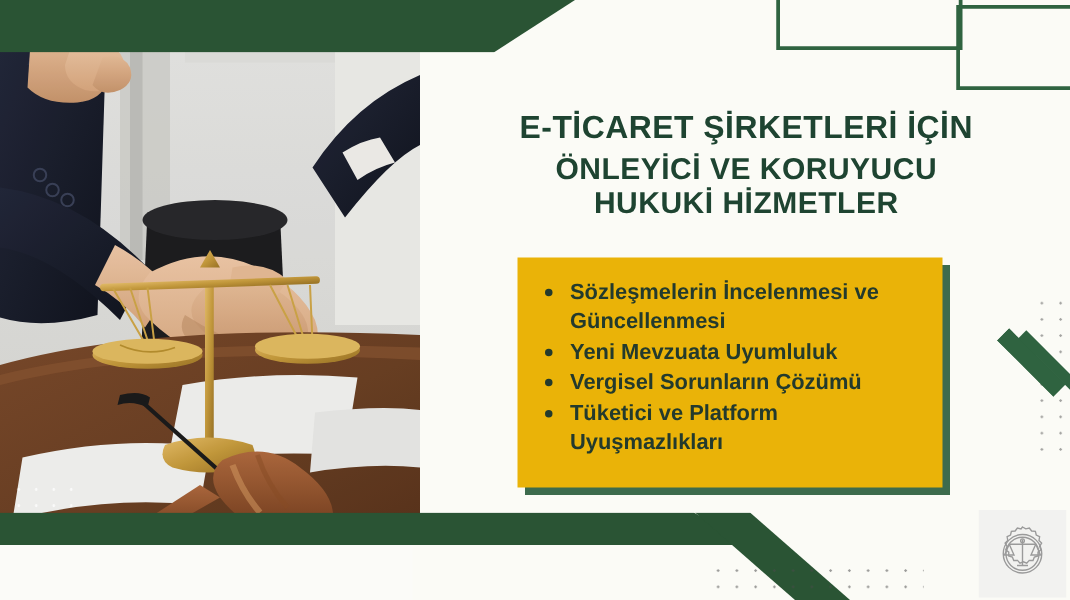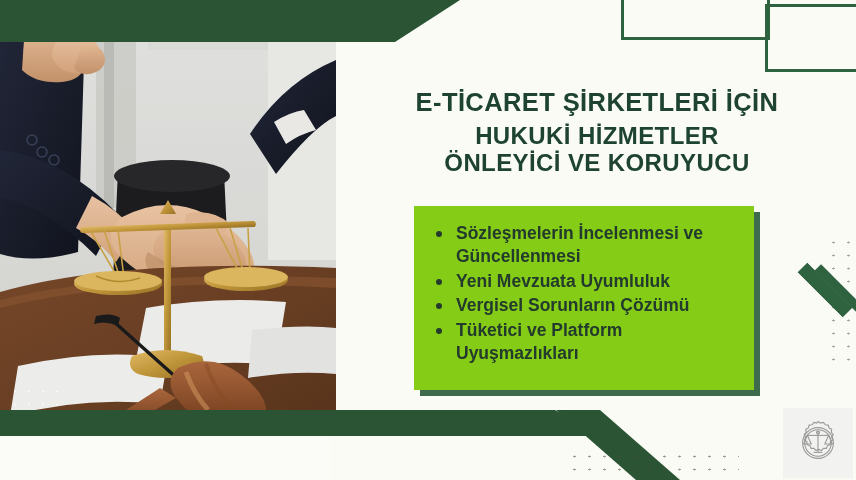--- a/index.html
+++ b/index.html
@@ -60,21 +60,21 @@
   .h1{font-size:25.5px;margin-bottom:4px;}
   .h2{font-size:24px;}
   .h3{font-size:24px;}
 
   
   .card-wrap{position:absolute;left:414px;top:206px;width:340px;height:184px;}
   .card-shadow{
     position:absolute;left:6px;top:6px;width:340px;height:184px;background:#3d6b4d;
   }
   .card{
-    position:absolute;left:0;top:0;width:340px;height:184px;background:#84cc16;
+    position:absolute;left:0;top:0;width:340px;height:184px;background:#eab308;
   }
   .card ul{
     list-style:none;margin:0;padding:16px 14px 0 42px;
   }
   .card li{
     position:relative;color:#233a2d;font-weight:bold;font-size:17.5px;line-height:1.34;
     margin-bottom:1px;
   }
   .card li::before{
     content:"";position:absolute;left:-20px;top:9px;width:6px;height:6px;border-radius:50%;
@@ -195,22 +195,22 @@
     <div class="dots dots-photo"></div>
   </div>
 
   <div class="top-banner"></div>
 
   <div class="rect-outline rect-a"></div>
   <div class="rect-outline rect-b"></div>
 
   <div class="heading">
     <div class="h-line h1">E-TİCARET ŞİRKETLERİ İÇİN</div>
+    <div class="h-line h2">ÖNLEYİCİ VE KORUYUCU</div>
     <div class="h-line h3">HUKUKİ HİZMETLER</div>
-    <div class="h-line h2">ÖNLEYİCİ VE KORUYUCU</div>
   </div>
 
   <div class="card-wrap">
     <div class="card-shadow"></div>
     <div class="card">
       <ul>
         <li>Sözleşmelerin İncelenmesi ve Güncellenmesi</li>
         <li>Yeni Mevzuata Uyumluluk</li>
         <li>Vergisel Sorunların Çözümü</li>
         <li>Tüketici ve Platform Uyuşmazlıkları</li>

